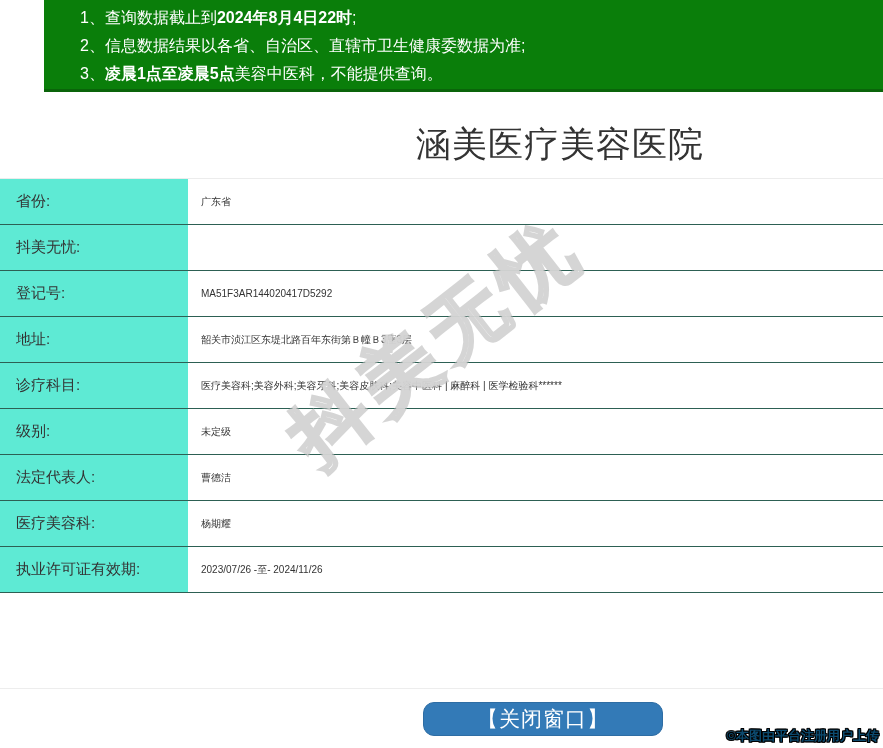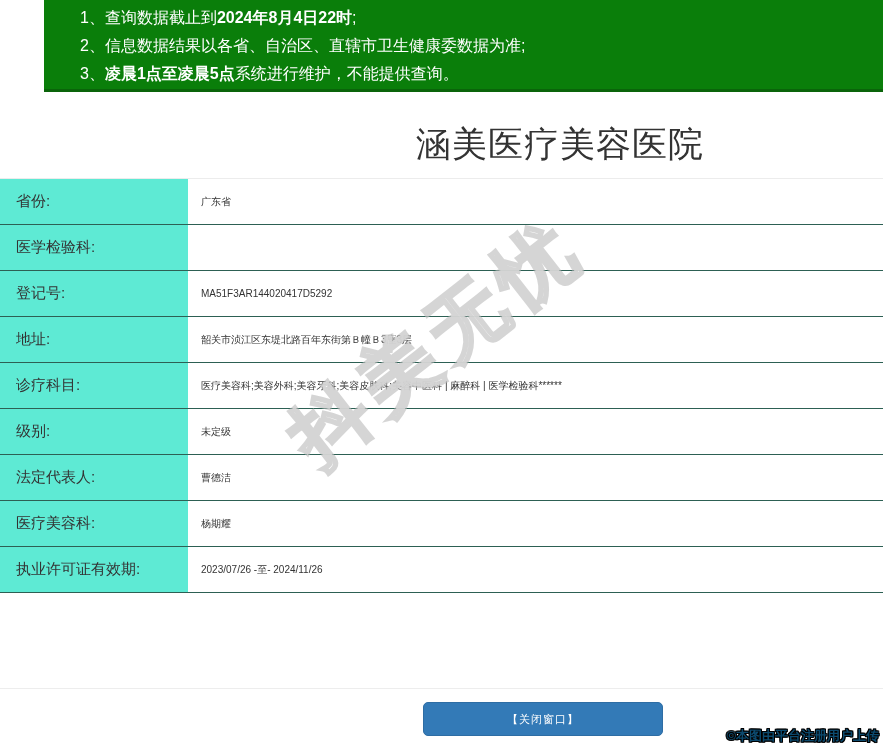--- a/index.html
+++ b/index.html
@@ -75,23 +75,23 @@
     position: relative;
   }
   .close-btn {
     position: absolute;
     left: 423px;
     top: 13px;
     width: 240px;
     height: 34px;
     background: #337ab7;
     border: 1px solid #2e6da4;
-    border-radius: 5px;
+    border-radius: 11px;
     color: #fff;
-    font-size: 11px;
+    font-size: 21px;
     font-family: inherit;
     letter-spacing: 1px;
     cursor: pointer;
   }
   
   .watermark {
     position: absolute;
     left: 302px;
     top: 398px;
     transform: rotate(-38deg);
@@ -119,34 +119,34 @@
       1px 0 0 #000, -1px 0 0 #000, 0 1px 0 #000, 0 -1px 0 #000,
       1px 1px 0 #000, -1px -1px 0 #000, 1px -1px 0 #000, -1px 1px 0 #000;
   }
 </style>
 </head>
 <body>
 
 <div class="notice">
   <div class="notice-line"><span>1、</span><span>查询数据截止到</span><b>2024年8月4日22时</b><span>;</span></div>
   <div class="notice-line"><span>2、</span><span>信息数据结果以各省、自治区、直辖市卫生健康委数据为准;</span><b></b><span></span></div>
-  <div class="notice-line"><span>3、</span><span></span><b>凌晨1点至凌晨5点</b><span>系统进行维护，不能提供查询。</span></div>
+  <div class="notice-line"><span>3、</span><span></span><b>凌晨1点至凌晨5点</b><span>美容中医科，不能提供查询。</span></div>
 </div>
 
 <div class="title-wrap">
   <h1 class="page-title">涵美医疗美容医院</h1>
 </div>
 
 <div class="info-table">
   <div class="row">
     <div class="cell-label">省份:</div>
     <div class="cell-value">广东省</div>
   </div>
   <div class="row">
-    <div class="cell-label">医学检验科:</div>
+    <div class="cell-label">抖美无忧:</div>
   </div>
   <div class="row">
     <div class="cell-label">登记号:</div>
     <div class="cell-value">MA51F3AR144020417D5292</div>
   </div>
   <div class="row">
     <div class="cell-label">地址:</div>
     <div class="cell-value">韶关市浈江区东堤北路百年东街第Ｂ幢Ｂ3座3层</div>
   </div>
   <div class="row">

